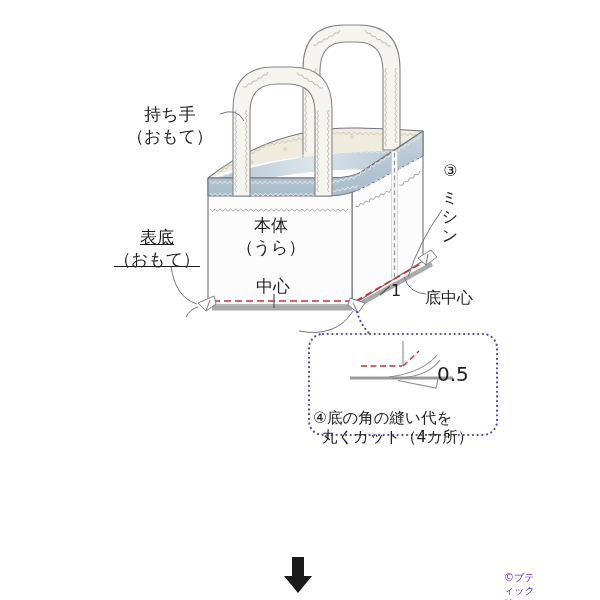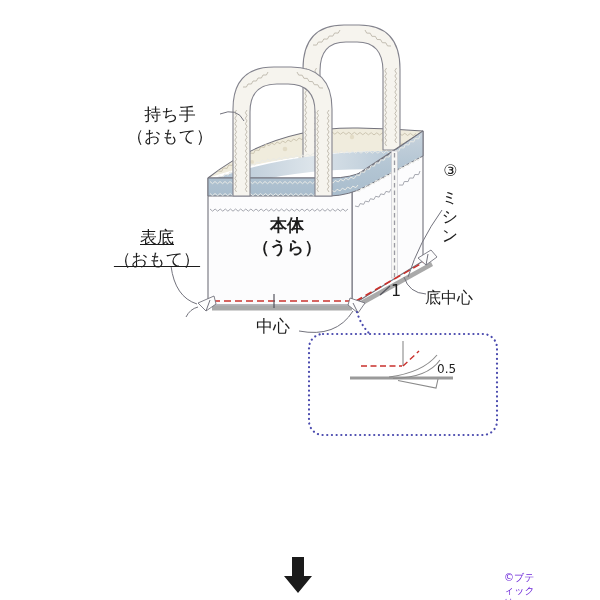--- a/index.html
+++ b/index.html
@@ -13,21 +13,21 @@
   .lbl{position:absolute;white-space:pre-line;line-height:1.28;letter-spacing:0;}
   .c{text-align:center;}
   .f17{font-size:17px;}
   .f16{font-size:16px;}
   .vert{writing-mode:vertical-rl;text-orientation:upright;line-height:1;letter-spacing:1px;}
   .step{font-size:16.5px;}
   .step .big{font-size:20px;}
   .inset-text{font-size:15.5px;line-height:1.26;}
   .inset-text .l2{padding-left:9px;display:block;}
   .copy{font-size:10px;color:#6d28d9;}
-  .measure{font-size:12px;}
+  .measure{font-size:20px;}
 
   
   .outline{stroke:var(--outline-gray);stroke-width:1.1;stroke-linejoin:round;fill:none;}
   .face{fill:#fcfcfd;stroke:var(--outline-gray);stroke-width:1.1;stroke-linejoin:round;}
   .cream{fill:var(--cream);}
   .handle{fill:#f6f4ee;stroke:#83838d;stroke-width:1.1;stroke-linejoin:round;}
   .band{fill:url(#gb);stroke:var(--outline-gray);stroke-width:1;}
   .iband{fill:url(#gi);}
   .zz{fill:none;stroke-width:1;}
   .zz-blue{stroke:#e9eae6;}
@@ -176,30 +176,34 @@
 
   <path class="arrow" d="M292,557 L304,557 L304,576 L312,576 L298,593 L284,576 L292,576 Z"></path>
 </svg>
 
 <div class="lbl c f17" style="left:120px;top:104px;width:100px;">持ち手
 （おもて）</div>
 
 <div class="lbl c f17" style="left:109px;top:227px;width:96px;text-decoration:underline;">表底
 （おもて）</div>
 
-<div class="lbl c f17" style="left:239px;top:215px;width:96px;font-weight:bold;">本体
+<div class="lbl c f17" style="left:223px;top:215px;width:96px;">本体
 （うら）</div>
 
-<div class="lbl c f17" style="left:249px;top:276px;width:48px;margin-top:40px;">中心</div>
+<div class="lbl c f17" style="left:249px;top:276px;width:48px;">中心</div>
 
 <div class="lbl vert f16" style="left:442px;top:161px;height:86px;">③ミシン</div>
 
 <div class="lbl f16" style="left:425px;top:288px;text-align:right;">底中心</div>
 
 <div class="lbl f16" style="left:391px;top:281px;">1</div>
 
 
 <div class="lbl measure" style="left:437px;top:362px;">0.5</div>
 
+<div class="lbl inset-text" style="left:313px;top:389px;width:180px;">
+  <span>④底の角の縫い代を</span>
+  <span class="l2">丸くカット（4カ所）</span>
+</div>
 
 <div class="lbl copy" style="left:504px;top:572px;">©ブティック社</div>
 
 </div>
 
 </body></html>

